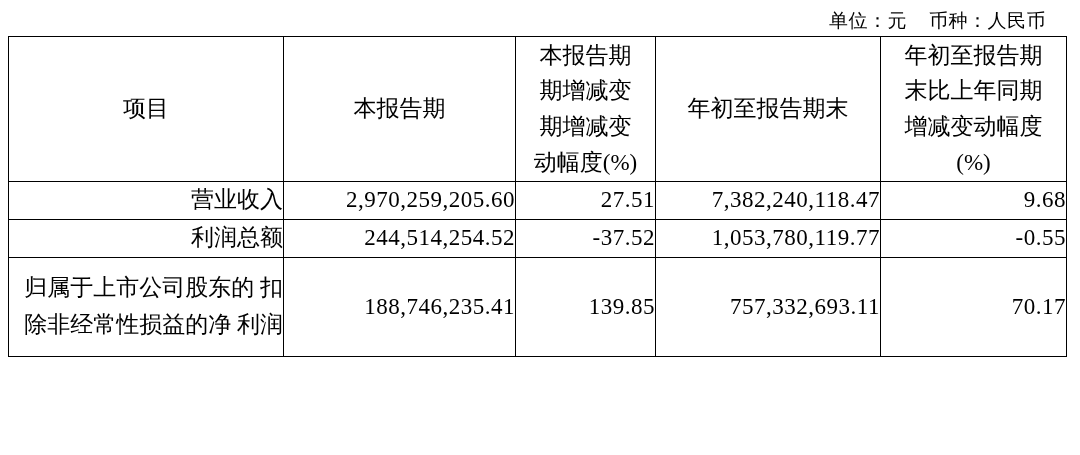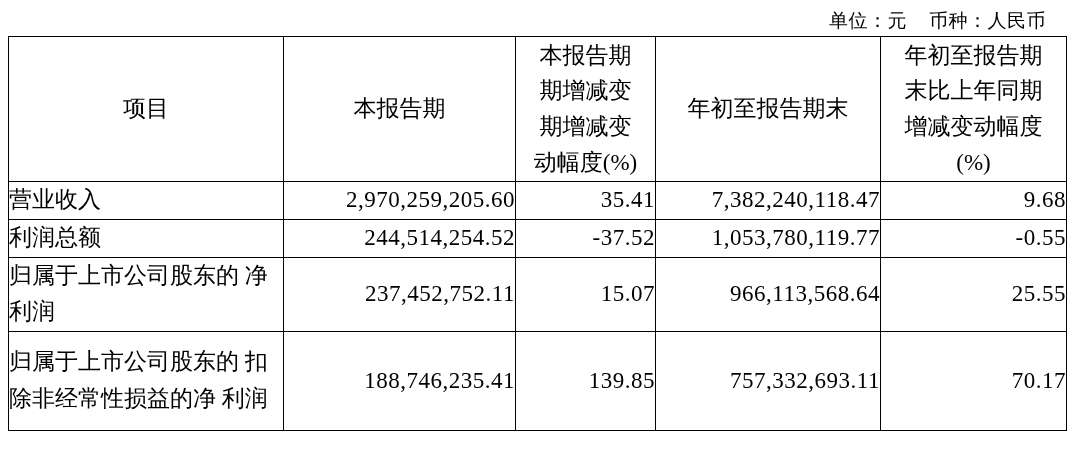--- a/index.html
+++ b/index.html
@@ -61,21 +61,21 @@
   }
   .head-cell .wrap {
     display: block;
   }
   .head-narrow {
     
     line-height: 1.55;
   }
 
   .label-cell {
-    text-align: left;
+    text-align: right;
     padding: 6px 4px 6px 8px;
     line-height: 1.6;
   }
   .num-cell {
     text-align: right;
     padding: 6px 12px 6px 4px;
     font-family: "Liberation Serif", "DejaVu Serif", serif;
     letter-spacing: 0.5px;
     white-space: nowrap;
     margin-top: 48px;
@@ -124,45 +124,35 @@
           <span class="wrap">增减变动幅度</span>
           <span class="wrap">(%)</span>
         </td>
       </tr>
 
       <tr class="row-h1">
         <td class="label-cell">
           <span class="wrap">营业收入</span>
         </td>
         <td class="num-cell">2,970,259,205.60</td>
-        <td class="num-cell">35.41</td>
+        <td class="num-cell">27.51</td>
         <td class="num-cell">7,382,240,118.47</td>
         <td class="num-cell">9.68</td>
       </tr>
 
       <tr class="row-h1">
         <td class="label-cell">
           <span class="wrap">利润总额</span>
         </td>
         <td class="num-cell">244,514,254.52</td>
         <td class="num-cell">-37.52</td>
         <td class="num-cell">1,053,780,119.77</td>
         <td class="num-cell">-0.55</td>
       </tr>
 
-      <tr class="row-h2">
-        <td class="label-cell">
-          <span class="wrap">归属于上市公司股东的</span>
-          <span class="wrap">净利润</span>
-        </td>
-        <td class="num-cell">237,452,752.11</td>
-        <td class="num-cell">15.07</td>
-        <td class="num-cell">966,113,568.64</td>
-        <td class="num-cell">25.55</td>
-      </tr>
 
       <tr class="row-h3">
         <td class="label-cell">
           <span class="wrap">归属于上市公司股东的</span>
           <span class="wrap">扣除非经常性损益的净</span>
           <span class="wrap">利润</span>
         </td>
         <td class="num-cell">188,746,235.41</td>
         <td class="num-cell">139.85</td>
         <td class="num-cell">757,332,693.11</td>

